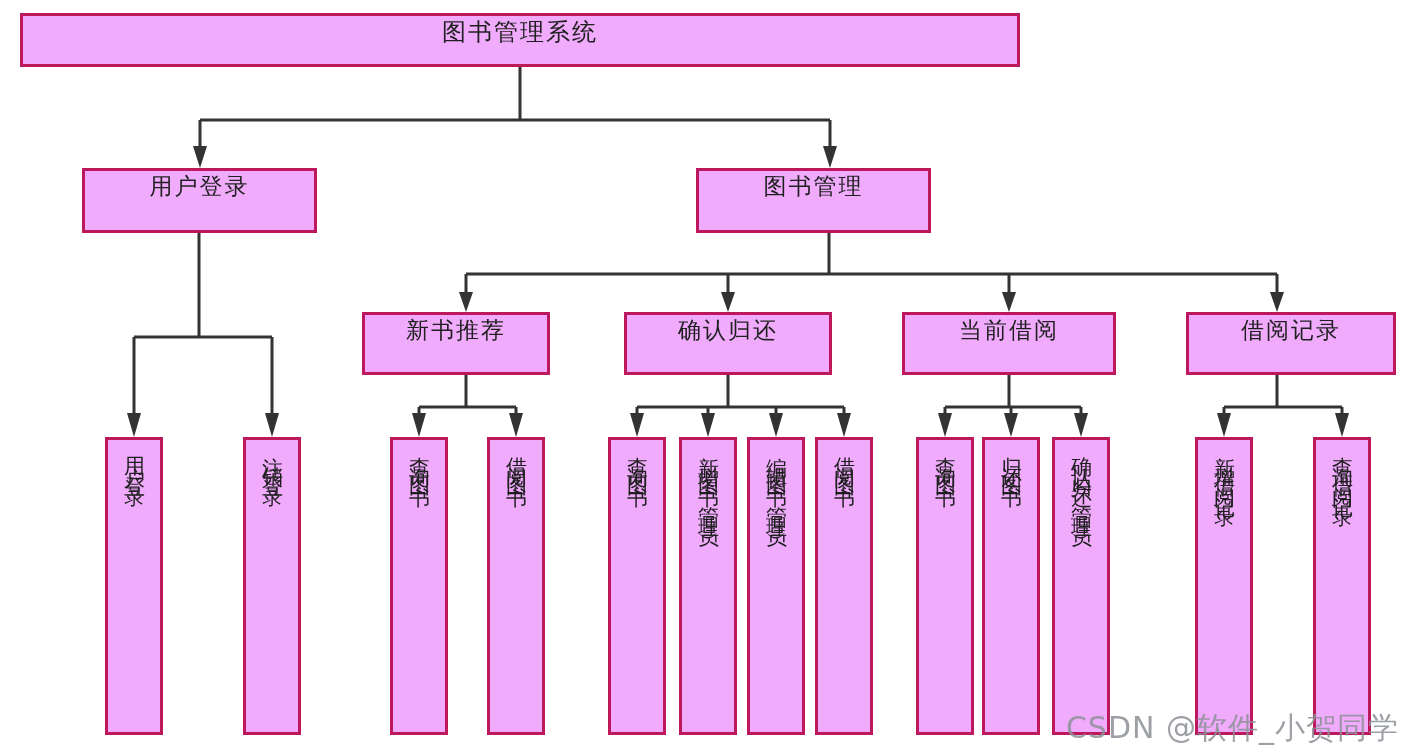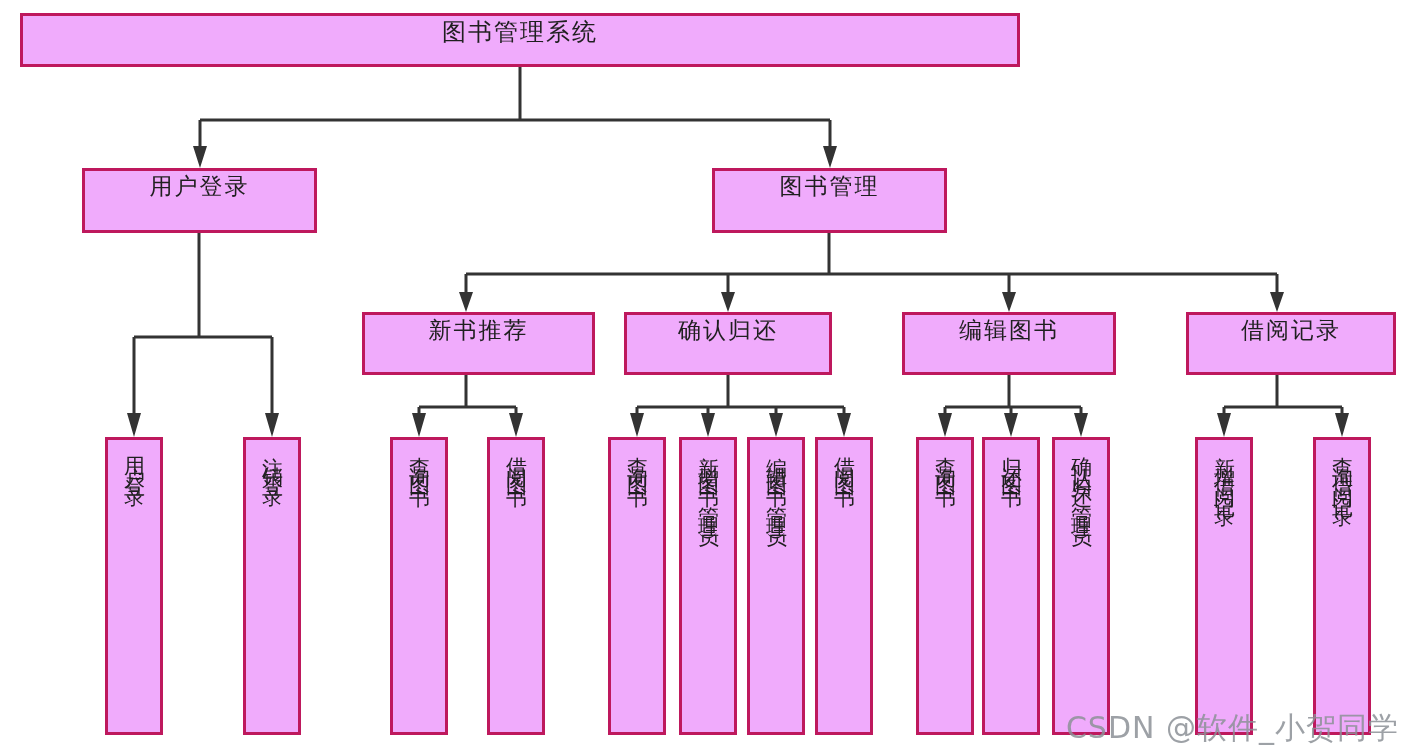--- a/index.html
+++ b/index.html
@@ -52,32 +52,32 @@
   <path stroke="none" fill="#333333" d="M1217 413 L1231 413 L1224 437 Z M1335 413 L1349 413 L1342 437 Z"></path>
 </svg>
 
 <div class="box root" style="left:20px;top:13px;width:1000px;height:54px;">
   <span class="hlabel">图书管理系统</span>
 </div>
 
 <div class="box" style="left:82px;top:168px;width:235px;height:65px;">
   <span class="hlabel">用户登录</span>
 </div>
-<div class="box" style="left:712px;top:168px;width:235px;height:65px;">
+<div class="box" style="left:696px;top:168px;width:235px;height:65px;">
   <span class="hlabel">图书管理</span>
 </div>
 
-<div class="box" style="left:362px;top:312px;width:233px;height:63px;">
+<div class="box" style="left:362px;top:312px;width:188px;height:63px;">
   <span class="hlabel">新书推荐</span>
 </div>
 <div class="box" style="left:624px;top:312px;width:208px;height:63px;">
   <span class="hlabel">确认归还</span>
 </div>
 <div class="box" style="left:902px;top:312px;width:214px;height:63px;">
-  <span class="hlabel">编辑图书</span>
+  <span class="hlabel">当前借阅</span>
 </div>
 <div class="box" style="left:1172px;top:312px;width:210px;height:63px;margin-left:14px;">
   <span class="hlabel">借阅记录</span>
 </div>
 
 <div class="box" style="left:105px;top:437px;width:58px;height:298px;">
   <span class="vlabel">用户登录</span>
 </div>
 <div class="box" style="left:243px;top:437px;width:58px;height:298px;">
   <span class="vlabel">注销登录</span>

